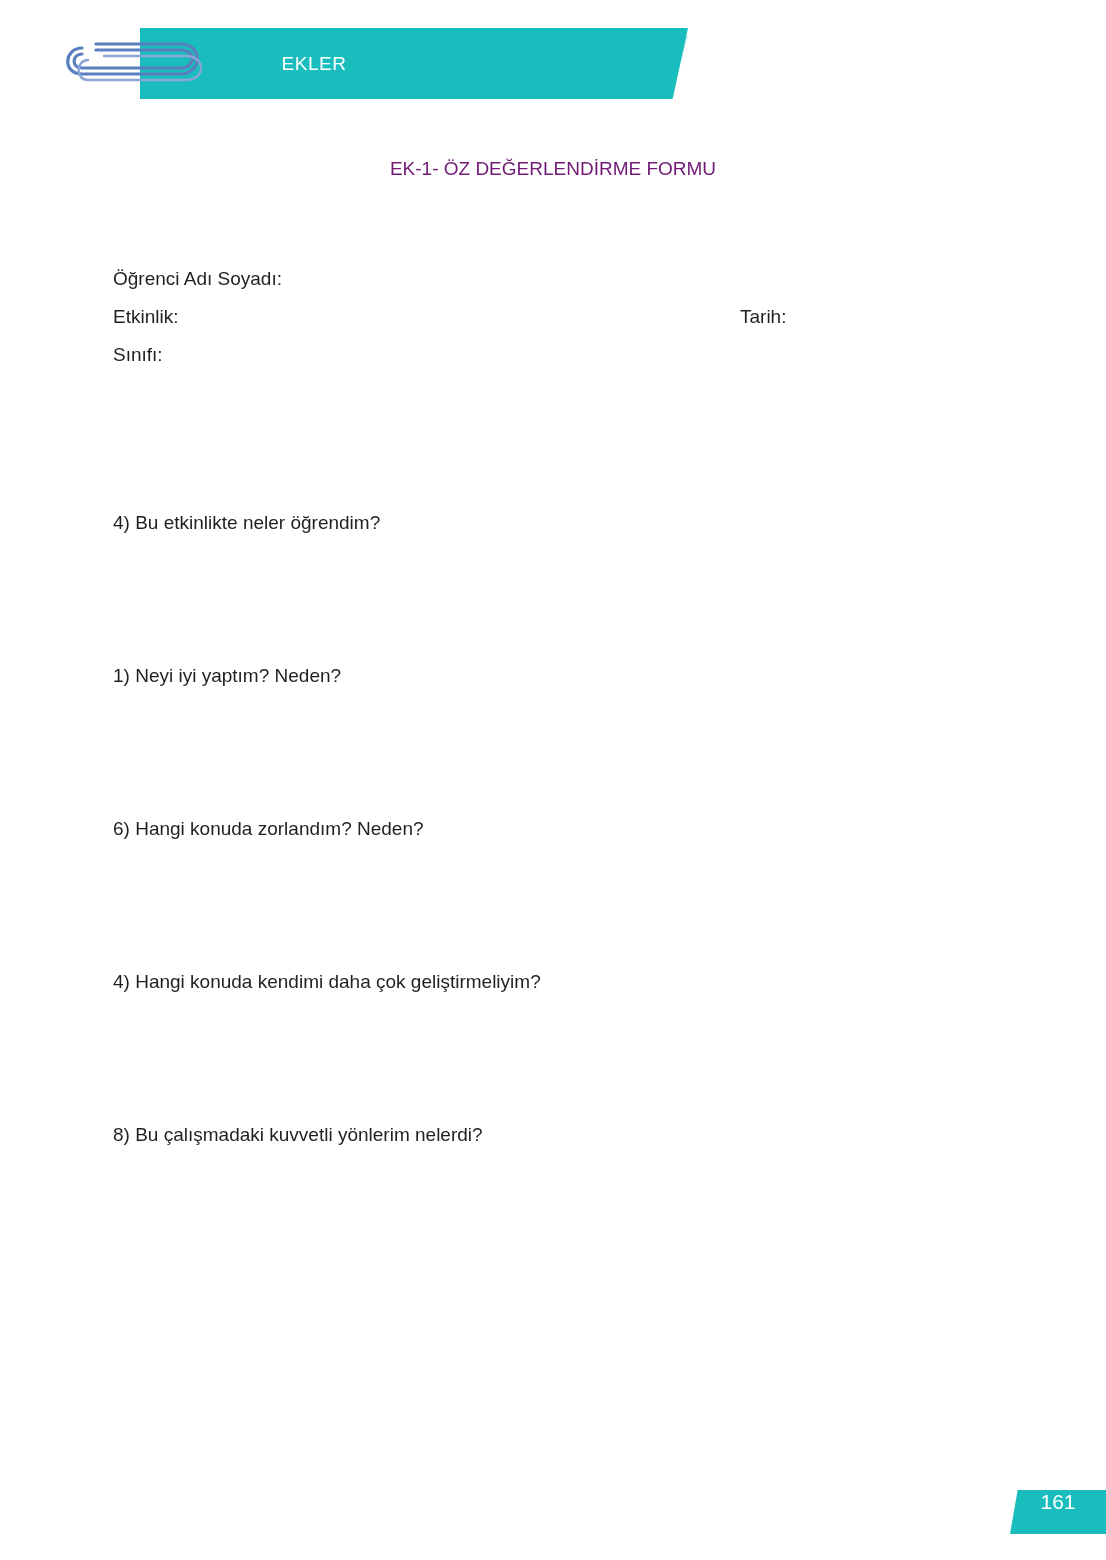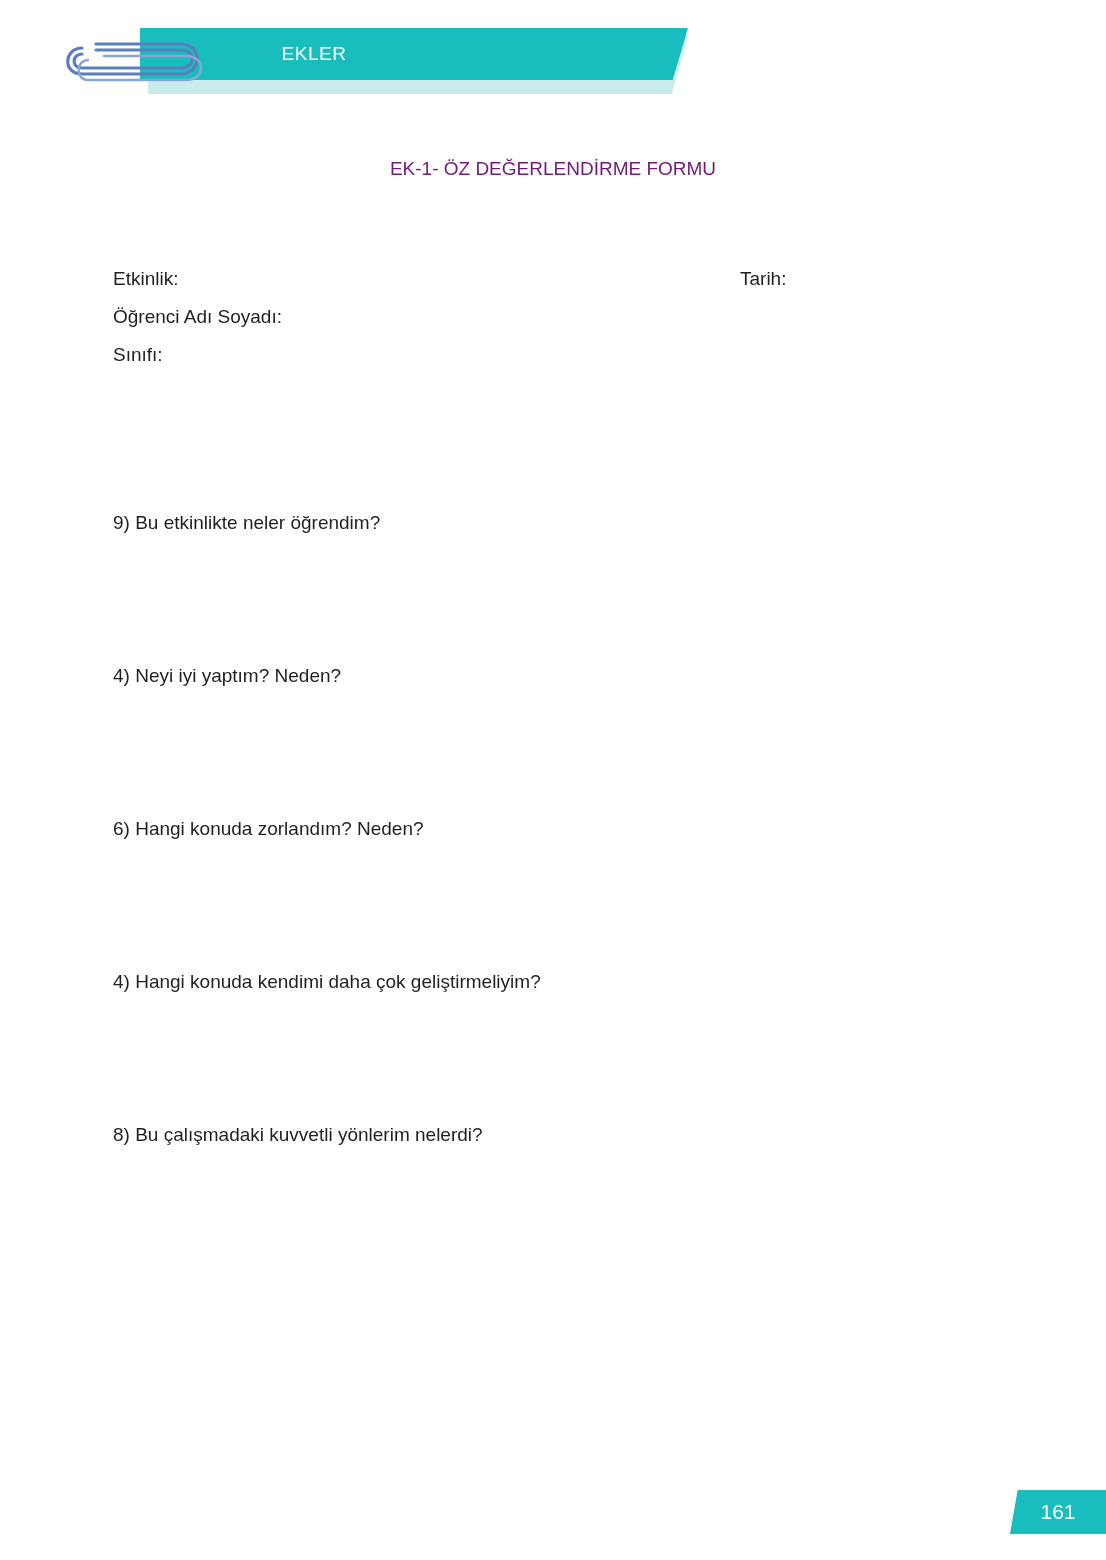--- a/index.html
+++ b/index.html
@@ -35,21 +35,21 @@
     height: 58px;
     background: #bfe9e6;
     opacity: .85;
     clip-path: polygon(0 0, 100% 0, 97% 100%, 0 100%);
   }
   .banner {
     position: absolute;
     left: 140px;
     top: 28px;
     width: 548px;
-    height: 52px;
+    height: 71px;
     background: #19bdbd;
     clip-path: polygon(0 0, 100% 0, 97.2% 100%, 0 100%);
     display: flex;
     align-items: center;
     justify-content: center;
   }
   .banner-title {
     color: #ffffff;
     font-size: 19px;
     letter-spacing: .5px;
@@ -114,21 +114,21 @@
   .page-num {
     position: absolute;
     right: 0;
     bottom: 26px;
     width: 96px;
     height: 44px;
     background: #19bdbd;
     color: #ffffff;
     font-size: 21px;
     display: flex;
-    align-items: center;
+    align-items: flex-start;
     justify-content: center;
     clip-path: polygon(8% 0, 100% 0, 100% 100%, 0 100%);
   }
 </style>
 </head>
 <body>
 
 <div class="page">
 
   <div class="header-wrap">
@@ -145,34 +145,34 @@
       <g fill="none" stroke="#8aa6d6" stroke-width="2.4" stroke-linecap="round" stroke-linejoin="round">
         <path d="M36 42 C24 42 23 62 36 62 L134 62 C154 62 154 38 134 38 L52 38"></path>
       </g>
     </svg>
   </div>
 
   <div class="doc-title">EK-1- ÖZ DEĞERLENDİRME FORMU</div>
 
   <div class="meta">
     <div class="meta-row">
+      <span class="meta-label">Öğrenci Adı Soyadı:</span>
+    </div>
+    <div class="meta-row">
       <span class="meta-label">Etkinlik:</span>
       <span class="meta-right">Tarih:</span>
-    </div>
-    <div class="meta-row">
-      <span class="meta-label">Öğrenci Adı Soyadı:</span>
     </div>
     <div class="meta-row">
       <span class="meta-label">Sınıfı:</span>
     </div>
   </div>
 
   <div class="questions">
-    <div class="question">9) Bu etkinlikte neler öğrendim?</div>
-    <div class="question">4) Neyi iyi yaptım? Neden?</div>
+    <div class="question">4) Bu etkinlikte neler öğrendim?</div>
+    <div class="question">1) Neyi iyi yaptım? Neden?</div>
     <div class="question">6) Hangi konuda zorlandım? Neden?</div>
     <div class="question">4) Hangi konuda kendimi daha çok geliştirmeliyim?</div>
     <div class="question">8) Bu çalışmadaki kuvvetli yönlerim nelerdi?</div>
   </div>
 
   <div class="page-num">
     <span>161</span>
   </div>
 
 </div>

